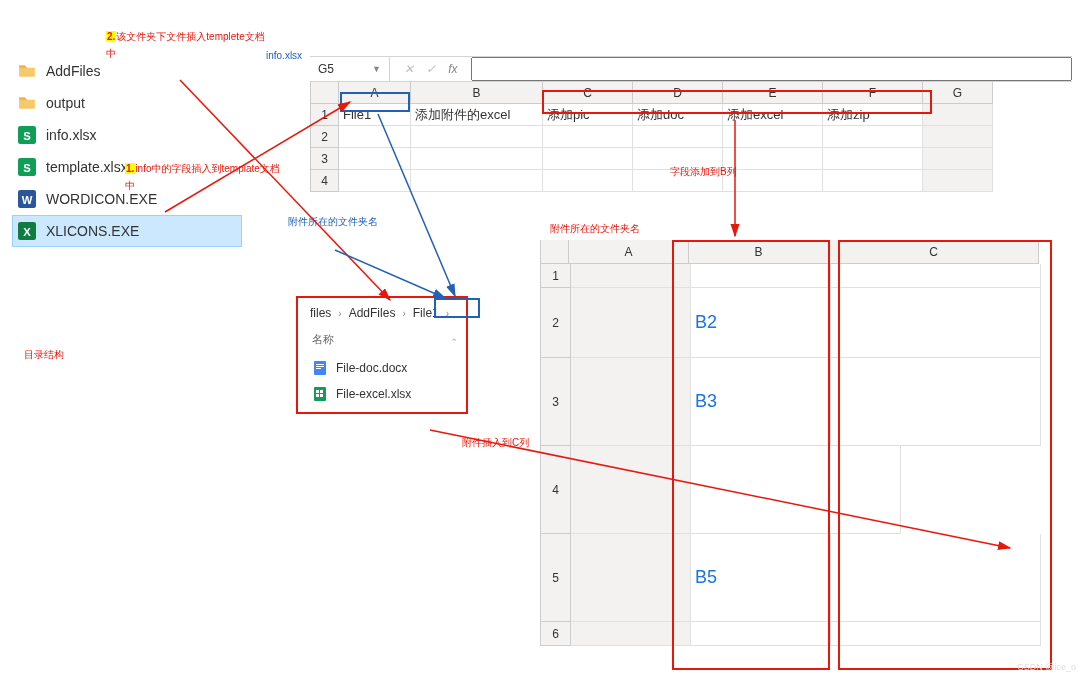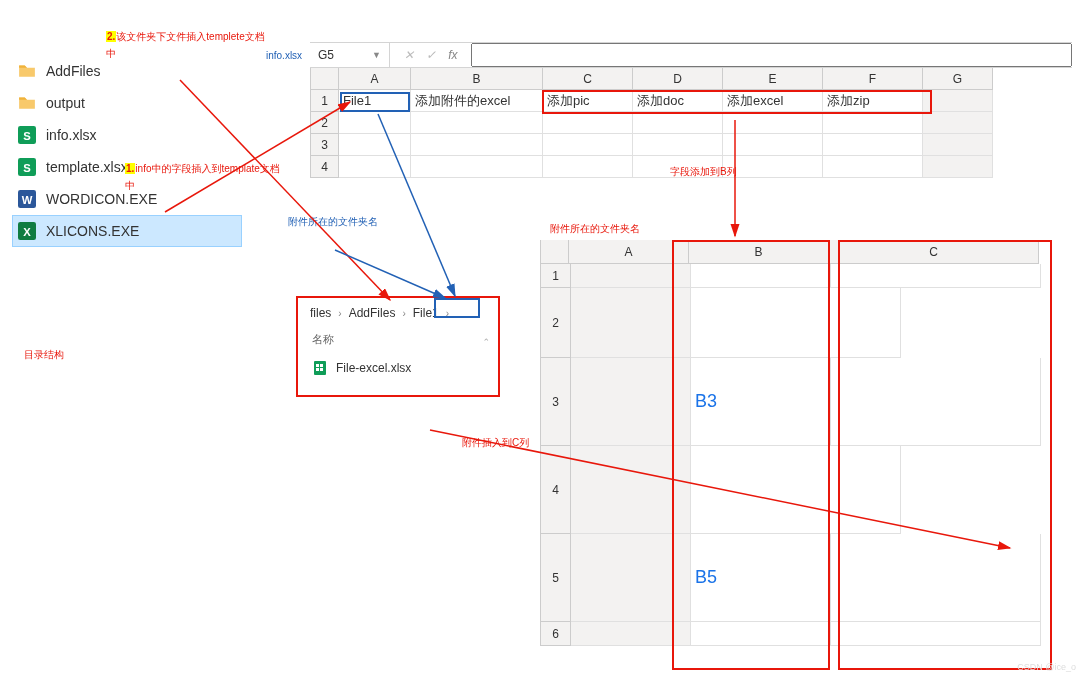--- a/index.html
+++ b/index.html
@@ -6,21 +6,21 @@
 body { font-family: "Microsoft YaHei", Arial, sans-serif; font-size: 13px; color: #333; background: #fff; position: relative; width: 1082px; height: 678px; overflow: hidden; }
 
 
 .file-list { position: absolute; left: 12px; top: 55px; width: 230px; }
 .file-item { display: flex; align-items: center; padding: 7px 6px; cursor: pointer; }
 .file-item-selected { background: #cce8ff; border: 1px solid #99d1ff; padding: 6px 5px; }
 .file-item .icon { width: 18px; height: 18px; margin-right: 10px; display: flex; align-items: center; justify-content: center; }
 .file-item .label { font-size: 14px; }
 
 
-.sheet-top { position: absolute; left: 310px; top: 42px; right: 10px; }
+.sheet-top { position: absolute; left: 310px; top: 56px; right: 10px; }
 .name-box-row { display: flex; align-items: center; border-top: 1px solid #d4d4d4; border-bottom: 1px solid #d4d4d4; height: 26px; position: relative; }
 .name-box { width: 80px; height: 24px; border-right: 1px solid #d4d4d4; padding: 0 8px; display: flex; align-items: center; justify-content: space-between; font-size: 12px; }
 .name-box .caret { font-size: 9px; color: #888; }
 .formula-tools { display: flex; align-items: center; padding: 0 8px; color: #888; font-size: 12px; }
 .formula-tools .tool { margin: 0 6px; display: inline-flex; align-items: center; font-style: italic; }
 .formula-bar { flex: 1; padding: 0 6px; height: 24px; }
 
 .grid { border-left: 1px solid #ccc; }
 .grid-row { display: flex; height: 22px; }
 .grid-header .cell { background:#f3f2f1; font-size: 12px; color: #333; text-align: center; border-right: 1px solid #ccc; border-bottom: 1px solid #ccc; display: flex; align-items: center; justify-content: center; }
@@ -33,21 +33,21 @@
 .output-sheet { position: absolute; left: 540px; top: 240px; }
 .output-sheet .grid-row { height: 88px; }
 .output-sheet .grid-header .grid-row, .output-sheet .grow1 { height: 24px; }
 .output-sheet .grow2 { height: 70px; }
 .output-sheet .colA2 { width: 120px; } .output-sheet .colB2 { width: 140px; } .output-sheet .colC2 { width: 210px; }
 .output-sheet .cell { font-size: 18px; color: #1a73e8; }
 .output-sheet .rowhdr { width: 30px; }
 .output-sheet .cell.gray { background: #f3f2f1; }
 
 
-.folder-window { position: absolute; left: 296px; top: 296px; width: 204px; border: 2px solid #e8170b; padding: 4px 8px 14px 8px; background: #fff; }
+.folder-window { position: absolute; left: 296px; top: 296px; width: 172px; border: 2px solid #e8170b; padding: 4px 8px 5px 8px; background: #fff; }
 .breadcrumb { display: flex; align-items: center; font-size: 12px; padding: 4px 0 8px 0; }
 .breadcrumb .crumb { padding: 0 4px; }
 .breadcrumb .chev { color: #888; font-size: 10px; padding: 0 3px; }
 .folder-window .hdr { font-size: 11px; color: #666; padding: 4px 0 8px 6px; display: flex; justify-content: space-between; align-items: flex-end; }
 .folder-window .f-item { display: flex; align-items: center; padding: 5px 6px; font-size: 12px; }
 .folder-window .f-item .icon { width: 16px; height: 16px; margin-right: 8px; }
 
 
 .annot { position: absolute; font-size: 10px; }
 .annot.red { color: #e8170b; }
@@ -207,20 +207,31 @@
     <span class="chev">›</span>
   </div>
   <div class="hdr">
     <span>名称</span>
       <span style="font-size:9px;color:#aaa">⌃</span>
   </div>
   <div id="folder-items">
       <div class="f-item">
         <span class="icon">
           <svg viewBox="0 0 16 16">
+            <rect fill="#4285f4" width="12" height="14" x="2" y="1" rx="1"></rect>
+            <rect fill="#fff" x="4" y="4" width="8" height="1"></rect>
+            <rect fill="#fff" x="4" y="6" width="8" height="1"></rect>
+            <rect fill="#fff" x="4" y="8" width="5" height="1"></rect>
+          </svg>
+        </span>
+        <span>File-doc.docx</span>
+      </div>
+      <div class="f-item">
+        <span class="icon">
+          <svg viewBox="0 0 16 16">
             <rect fill="#0f9d58" width="12" height="14" x="2" y="1" rx="1"></rect>
             <rect fill="#fff" x="4" y="4" width="3" height="3"></rect>
             <rect fill="#fff" x="8" y="4" width="3" height="3"></rect>
             <rect fill="#fff" x="4" y="8" width="3" height="3"></rect>
             <rect fill="#fff" x="8" y="8" width="3" height="3"></rect>
           </svg>
         </span>
         <span>File-excel.xlsx</span>
       </div>
     </div>
@@ -239,20 +250,21 @@
     <div id="output-body">
         <div class="grid-row grow1">
           <div class="rowhdr">1</div>
           <div class="cell colA2 gray" style="color: rgb(51, 51, 51); font-size: 13px;"></div>
           <div class="cell colB2"></div>
           <div class="cell colC2"></div>
         </div>
         <div class="grid-row grow2">
           <div class="rowhdr">2</div>
           <div class="cell colA2 gray" style="color: rgb(51, 51, 51); font-size: 13px;"></div>
+          <div class="cell colB2">B2</div>
           <div class="cell colC2"></div>
         </div>
         <div class="grid-row ">
           <div class="rowhdr">3</div>
           <div class="cell colA2 gray" style="color: rgb(51, 51, 51); font-size: 13px;"></div>
           <div class="cell colB2">B3</div>
           <div class="cell colC2"></div>
         </div>
         <div class="grid-row ">
           <div class="rowhdr">4</div>

